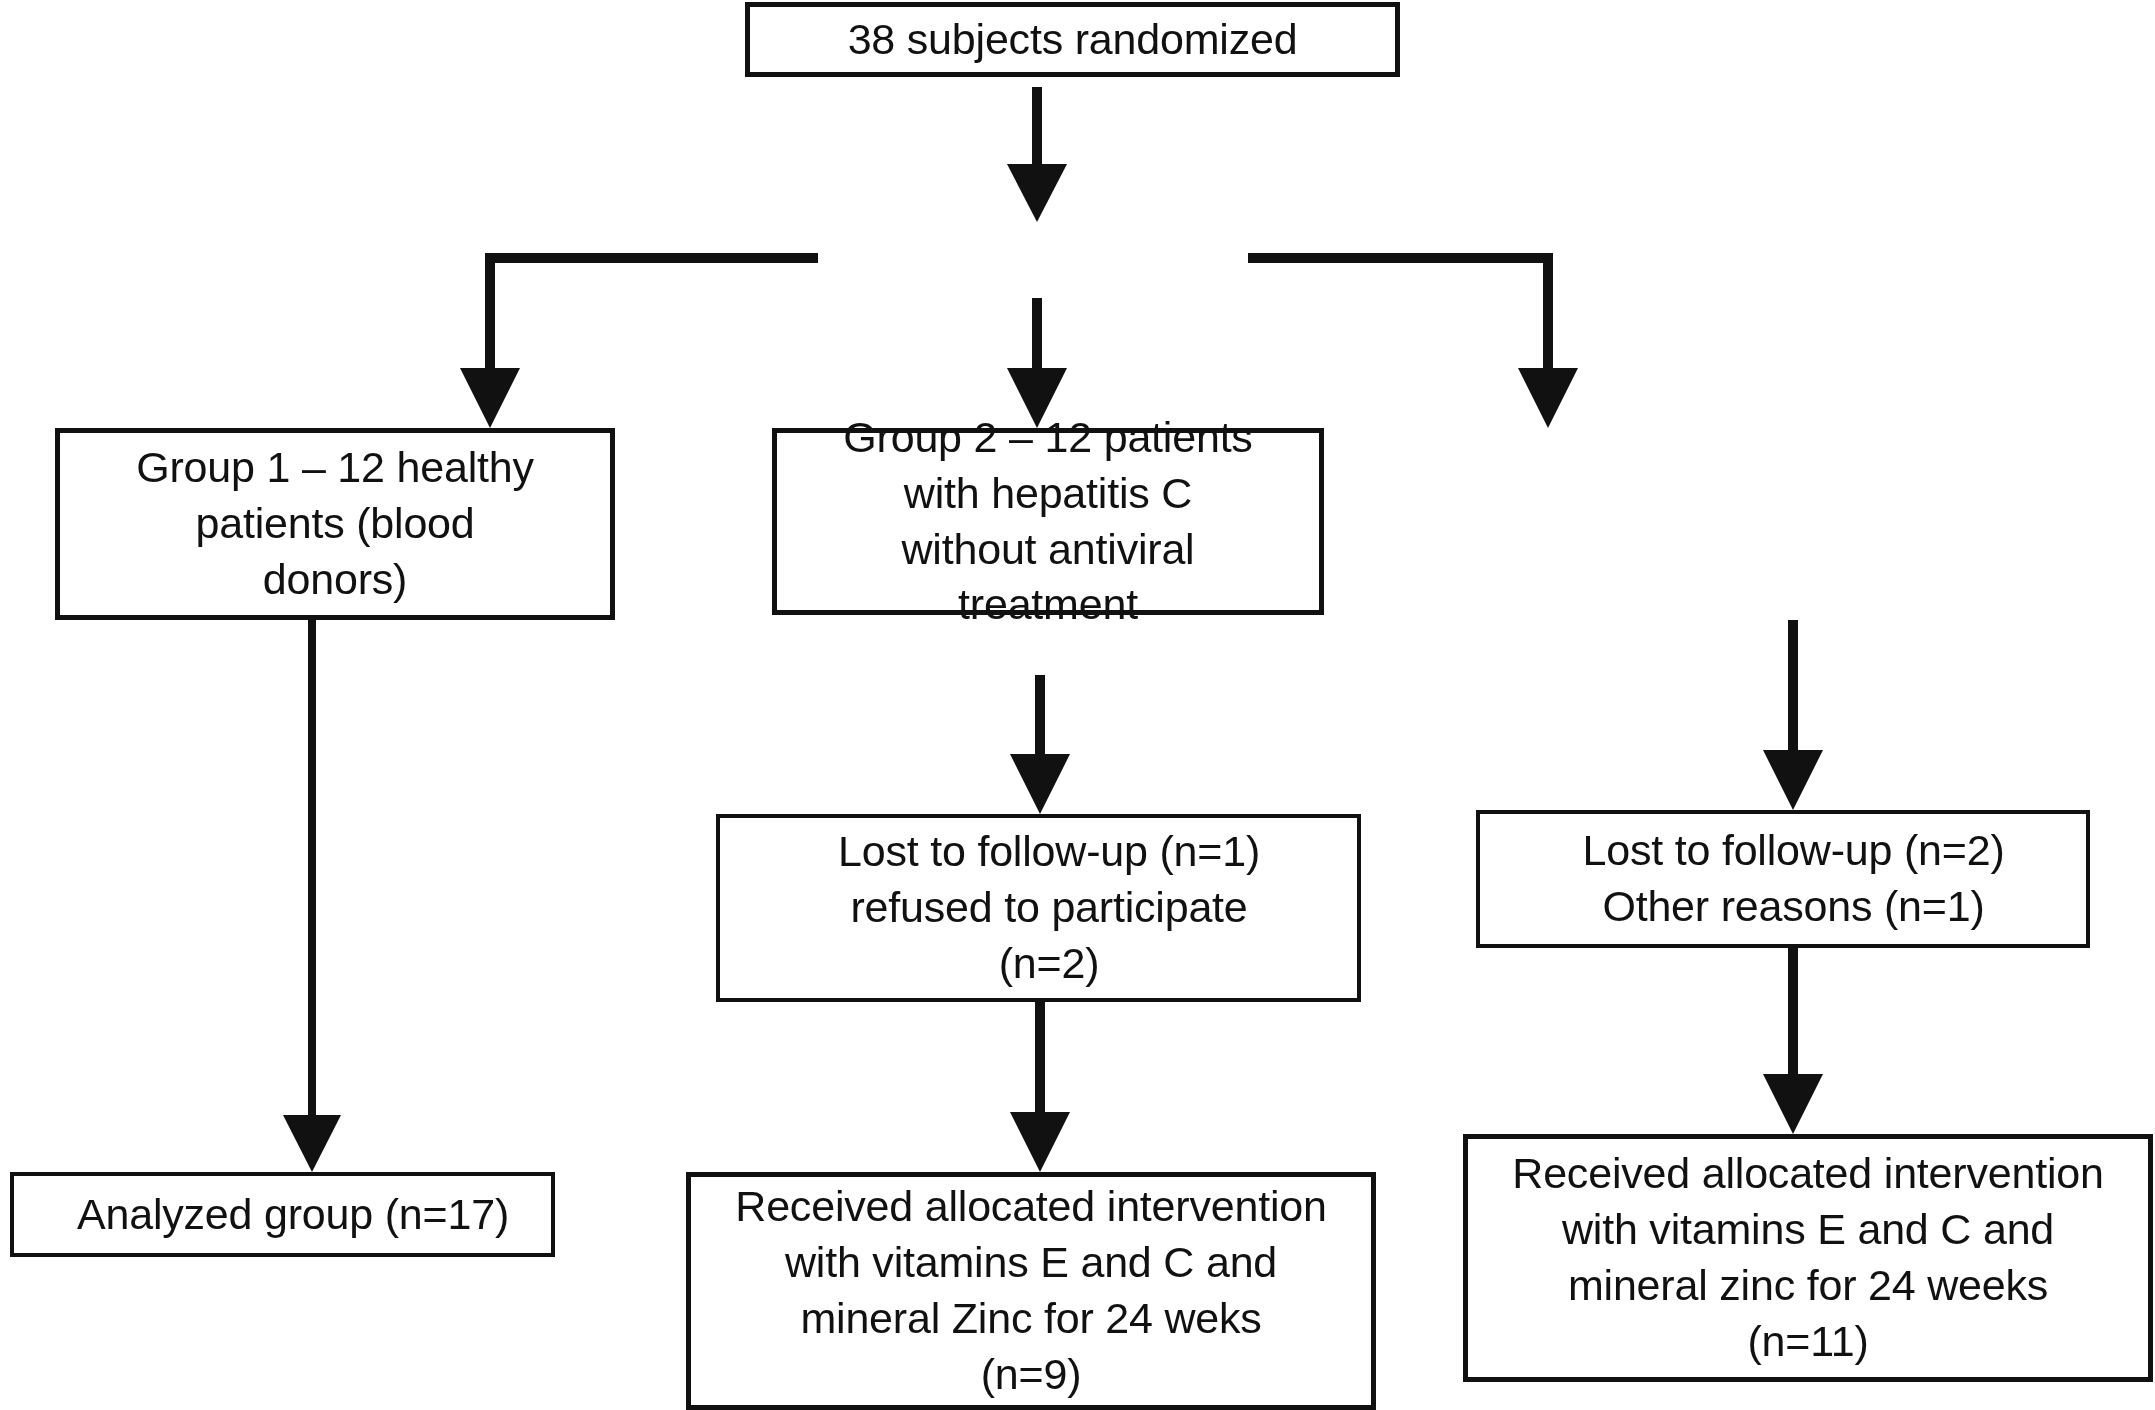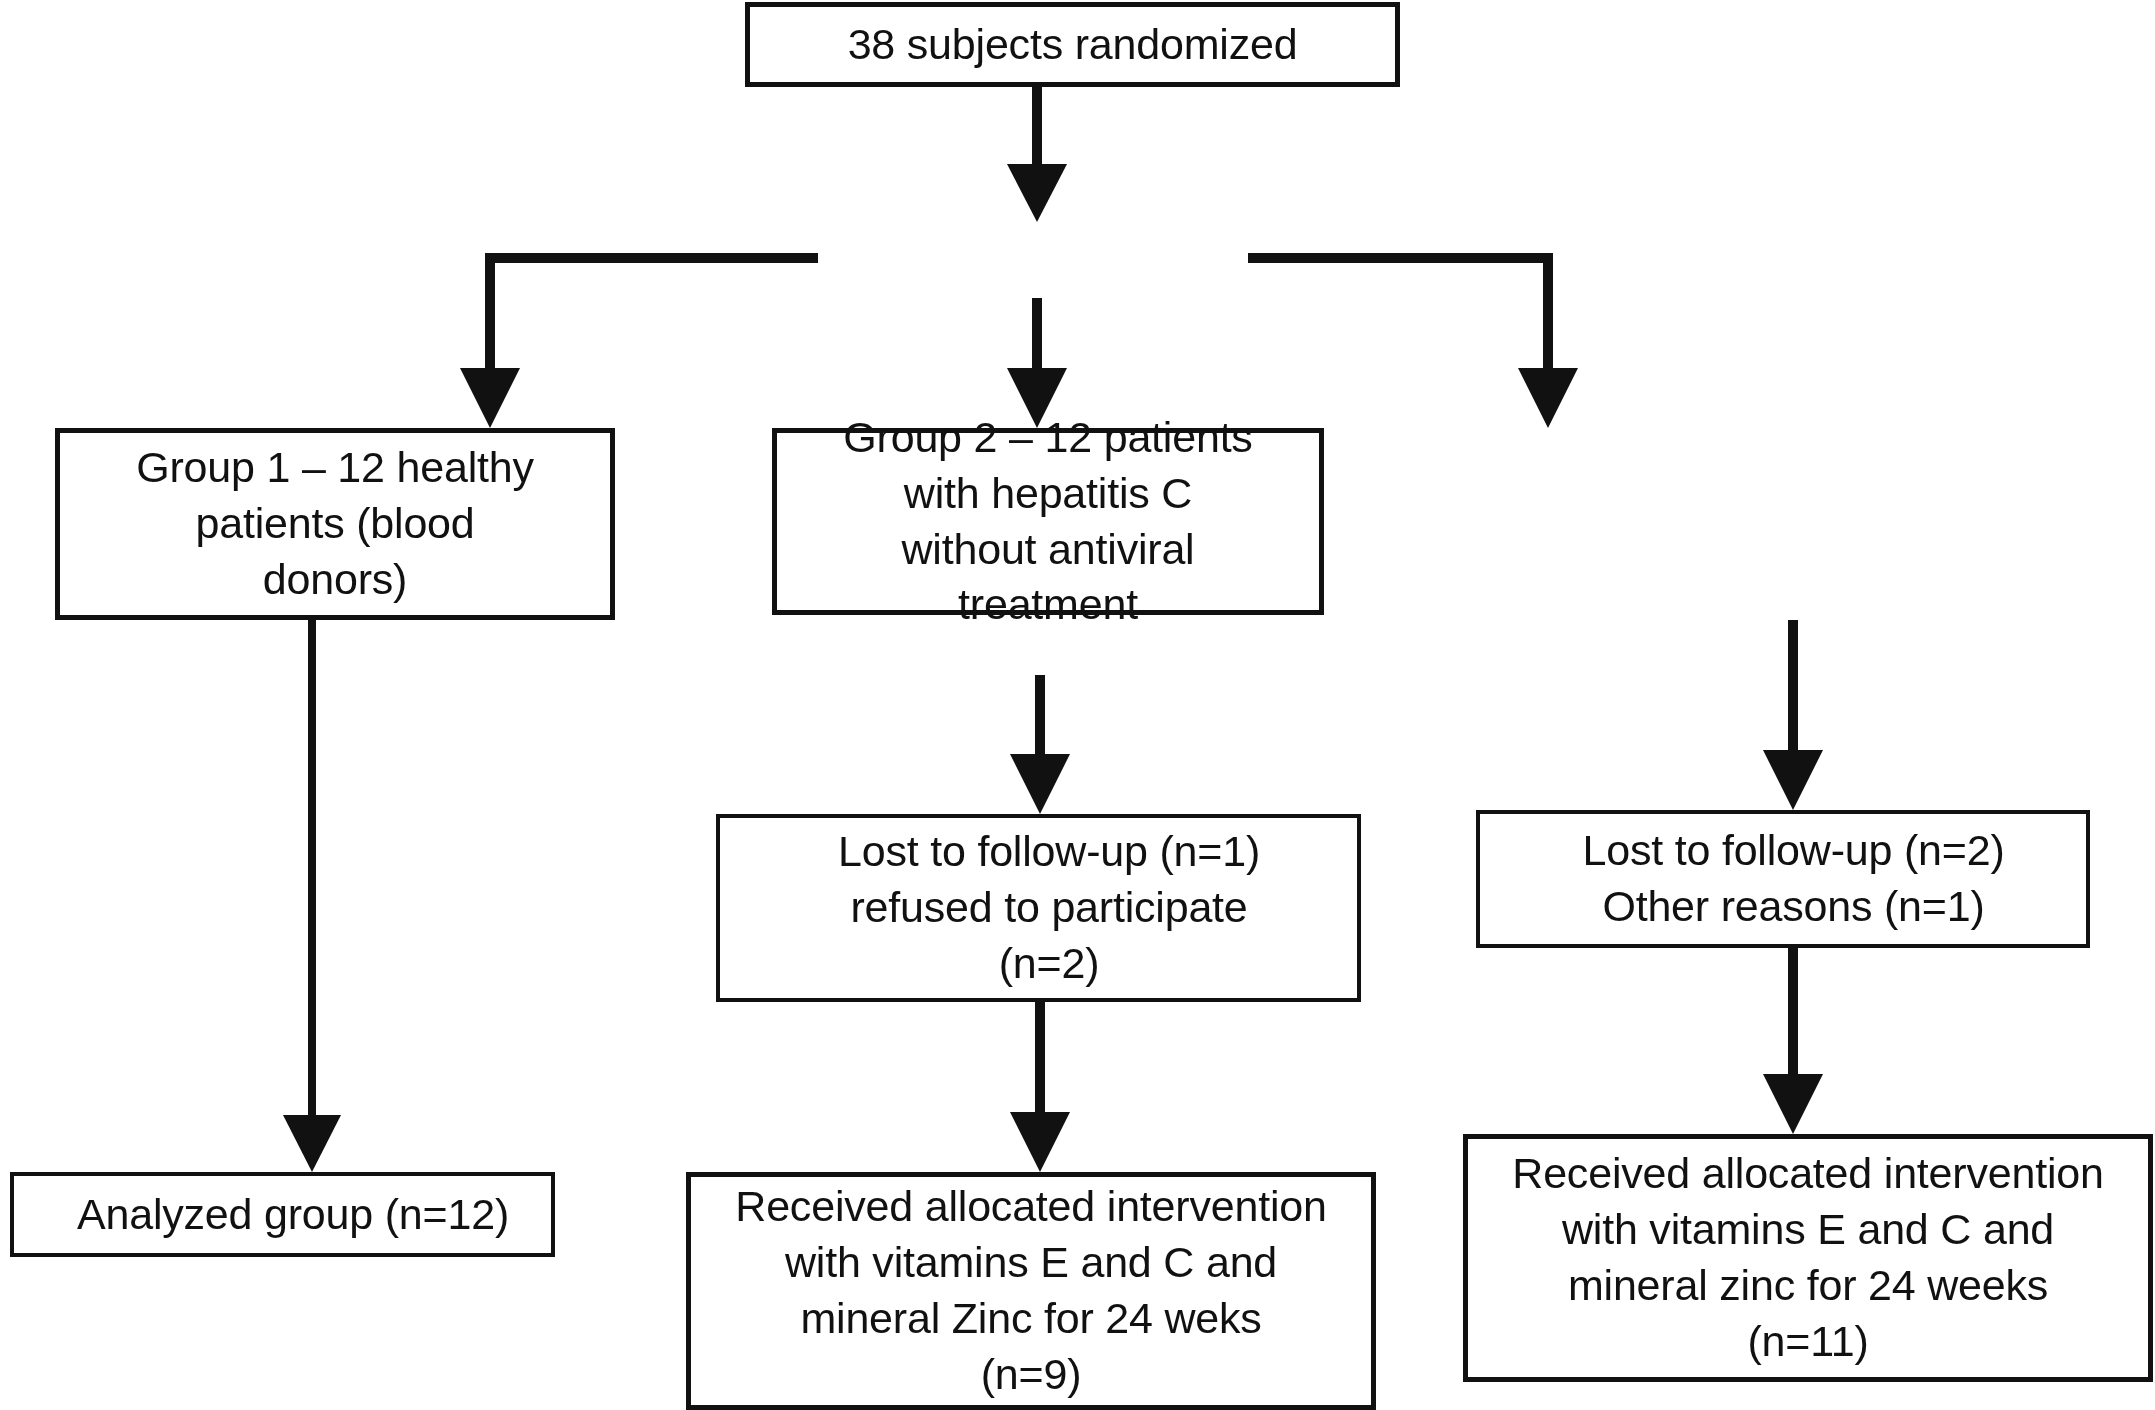--- a/index.html
+++ b/index.html
@@ -92,21 +92,21 @@
       <line x1="1793" y1="620" x2="1793" y2="752" stroke="#111111" stroke-width="10"></line>
       <polygon points="1793,810 1763,750 1823,750" fill="#111111"></polygon>
     </g>
 
     <g>
       <line x1="1793" y1="948" x2="1793" y2="1076" stroke="#111111" stroke-width="10"></line>
       <polygon points="1793,1134 1763,1074 1823,1074" fill="#111111"></polygon>
     </g>
   </svg>
 
-  <div class="node" style="left:745px; top:2px; width:655px; height:85px;">
+  <div class="node" style="left:745px; top:2px; width:655px; height:75px;">
     <span class="node-text">38 subjects randomized</span>
   </div>
 
 
   <div class="node" style="left:55px; top:428px; width:560px; height:192px;justify-content:center;">
     <span class="node-text">Group 1 – 12 healthy
 patients (blood
 donors)</span>
   </div>
 
@@ -123,21 +123,21 @@
 refused to participate
 (n=2)</span>
   </div>
 
   <div class="node thin" style="left:1476px; top:810px; width:614px; height:138px;">
     <span class="node-text">Lost to follow-up (n=2)
 Other reasons (n=1)</span>
   </div>
 
   <div class="node thin" style="left:10px; top:1172px; width:545px; height:85px;">
-    <span class="node-text">Analyzed group (n=12)</span>
+    <span class="node-text">Analyzed group (n=17)</span>
   </div>
 
   <div class="node" style="left:686px; top:1172px; width:690px; height:238px;">
     <span class="node-text">Received allocated intervention
 with vitamins E and C and
 mineral Zinc for 24 weks
 (n=9)</span>
   </div>
 
   <div class="node" style="left:1463px; top:1134px; width:690px; height:248px;">

